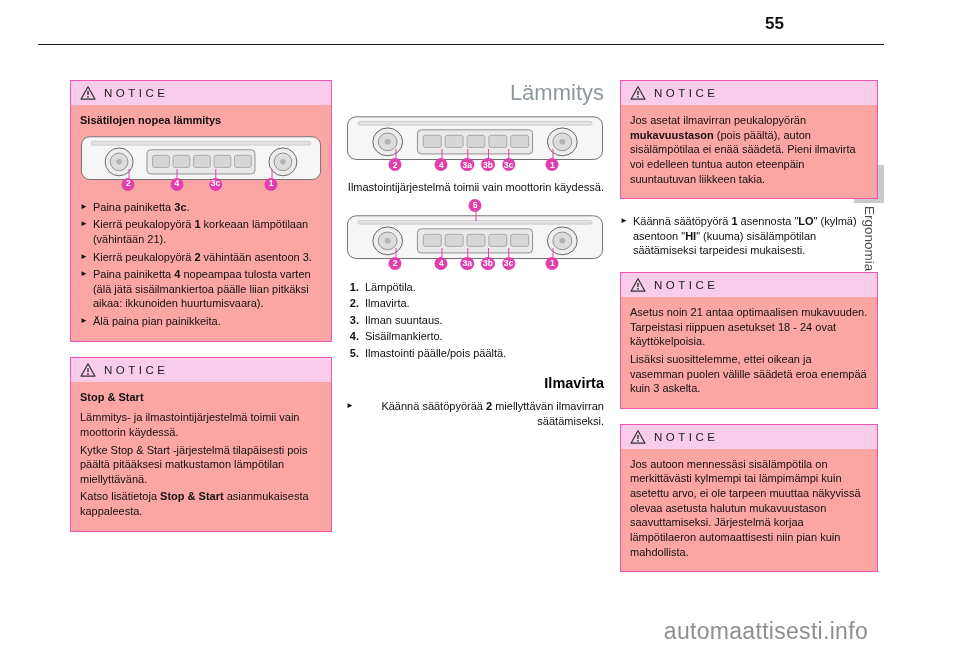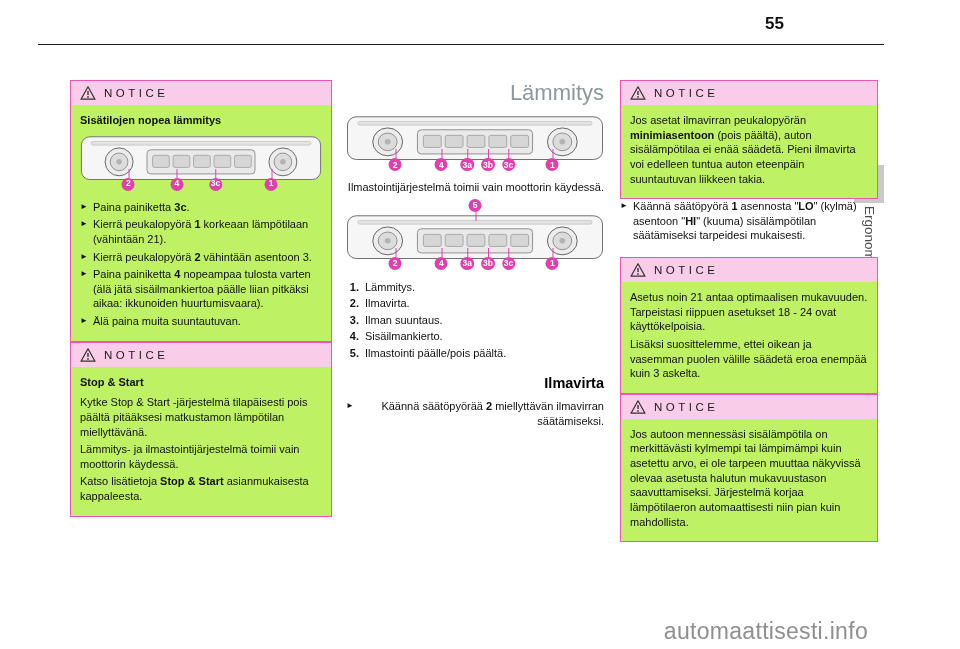--- a/index.html
+++ b/index.html
@@ -11,21 +11,21 @@
   .chapter-tab { position:absolute; right:0; top:165px; width:30px; height:38px; background:var(--tab-bg,#c9c9c9);
                  display:flex; align-items:center; justify-content:center; font-size:14px; font-weight:bold; color:#15153a; }
   .sidebar-text { position:absolute; top:206px; right:7px; writing-mode:vertical-rl; font-size:13.5px; color:#4d4d4d; }
   .watermark { position:absolute; right:16px; bottom:4px; font-size:23px; color:var(--watermark-gray,#8f8f8f); letter-spacing:0.3px; }
 
   .col { position:absolute; top:80px; }
   .col-left { left:70px; width:262px; }
   .col-mid { left:346px; width:258px;text-align:right; }
   .col-right { left:620px; width:258px; }
 
-  .notice { border:1px solid var(--notice-border,#ee56b5); background:#bef264; }
+  .notice { border:1px solid var(--notice-border,#ee56b5); margin-bottom:15px; background:#fca5a5; }
   .notice-header { display:flex; align-items:center; gap:8px; background:var(--notice-header-bg,#f9cde9); padding:5px 9px; }
   .notice-label { font-size:11.5px; letter-spacing:3.5px; color:#1a1a1a; }
   .notice-body { padding:8px 9px 9px; font-size:11px; line-height:1.33; color:#111; }
   .notice-title { font-weight:bold; margin-bottom:6px; font-size:11px; }
   .warn-icon { flex:0 0 auto; display:block; }
 
   .panel-fig { position:relative; margin:4px 0 14px; }
   .panel-svg { display:block; width:100%; height:52px; }
   .callout { position:absolute; transform:translateX(-50%); top:44px; min-width:13px; height:13px; padding:0 2px;
              border-radius:7px; background:var(--callout-bg,#e23fae); color:#fff; font-size:8.5px; font-weight:bold;
@@ -105,38 +105,38 @@
         <div class="bullet">
             <span class="arrow">►</span>
             <span>Kierrä peukalopyörä <b>2</b> vähintään asentoon 3.</span>
           </div>
         <div class="bullet">
             <span class="arrow">►</span>
             <span>Paina painiketta <b>4</b> nopeampaa tulosta varten (älä jätä sisäilmankiertoa päälle liian pitkäksi aikaa: ikkunoiden huurtumisvaara).</span>
           </div>
         <div class="bullet">
             <span class="arrow">►</span>
-            <span>Älä paina muita suuntautuvan.</span>
+            <span>Älä paina pian painikkeita.</span>
           </div>
       </div>
     </div>
 
     <div class="notice">
       <div class="notice-header">
         <svg class="warn-icon" width="16" height="14" viewBox="0 0 20 18">
           <path d="M10 1 L19 17 H1 Z" fill="none" stroke="#333" stroke-width="1.6" stroke-linejoin="round"></path>
           <line x1="10" y1="6.5" x2="10" y2="11.5" stroke="#333" stroke-width="1.8"></line>
           <circle cx="10" cy="14" r="1.1" fill="#333"></circle>
         </svg>
         <span class="notice-label">NOTICE</span>
       </div>
       <div class="notice-body">
         <div class="notice-title">Stop &amp; Start</div>
+        <div class="para">Lämmitys- ja ilmastointijärjestelmä toimii vain moottorin käydessä.</div>
         <div class="para">Kytke Stop &amp; Start -järjestelmä tilapäisesti pois päältä pitääksesi matkustamon lämpötilan miellyttävänä.</div>
-        <div class="para">Lämmitys- ja ilmastointijärjestelmä toimii vain moottorin käydessä.</div>
         <div class="para">Katso lisätietoja <b>Stop &amp; Start</b> asianmukaisesta kappaleesta.</div>
       </div>
     </div>
   </div>
 
   <div class="col col-mid">
     <div class="h1">Lämmitys</div>
 
     <div class="panel-fig">
       <svg class="panel-svg" viewBox="0 0 260 56" preserveAspectRatio="none">
@@ -187,21 +187,21 @@
       <span class="callout" style="left:37%">4</span>
       <span class="callout" style="left:47%">3a</span>
       <span class="callout" style="left:55%">3b</span>
       <span class="callout" style="left:63%">3c</span>
       <span class="callout" style="left:80%">1</span>
     </div>
 
     <div class="legend">
       <div class="legend-row">
           <span class="legend-num">1.</span>
-          <span>Lämmitys.</span>
+          <span>Lämpötila.</span>
         </div>
       <div class="legend-row">
           <span class="legend-num">2.</span>
           <span>Ilmavirta.</span>
         </div>
       <div class="legend-row">
           <span class="legend-num">3.</span>
           <span>Ilman suuntaus.</span>
         </div>
       <div class="legend-row">
@@ -226,21 +226,21 @@
     <div class="notice">
       <div class="notice-header">
         <svg class="warn-icon" width="16" height="14" viewBox="0 0 20 18">
           <path d="M10 1 L19 17 H1 Z" fill="none" stroke="#333" stroke-width="1.6" stroke-linejoin="round"></path>
           <line x1="10" y1="6.5" x2="10" y2="11.5" stroke="#333" stroke-width="1.8"></line>
           <circle cx="10" cy="14" r="1.1" fill="#333"></circle>
         </svg>
         <span class="notice-label">NOTICE</span>
       </div>
       <div class="notice-body">
-        <div class="para">Jos asetat ilmavirran peukalopyörän <b>minimiasentoon</b> (pois päältä), auton sisälämpötilaa ei enää säädetä. Pieni ilmavirta voi edelleen tuntua auton eteenpäin suuntautuvan liikkeen takia.</div>
+        <div class="para">Jos asetat ilmavirran peukalopyörän <b>mukavuustason</b> (pois päältä), auton sisälämpötilaa ei enää säädetä. Pieni ilmavirta voi edelleen tuntua auton eteenpäin suuntautuvan liikkeen takia.</div>
       </div>
     </div>
 
     <div class="bullet">
         <span class="arrow">►</span>
         <span>Käännä säätöpyörä <b>1</b> asennosta "<b>LO</b>" (kylmä) asentoon "<b>HI</b>" (kuuma) sisälämpötilan säätämiseksi tarpeidesi mukaisesti.</span>
       </div>
 
     <div class="notice" style="margin-top:14px">
       <div class="notice-header">

